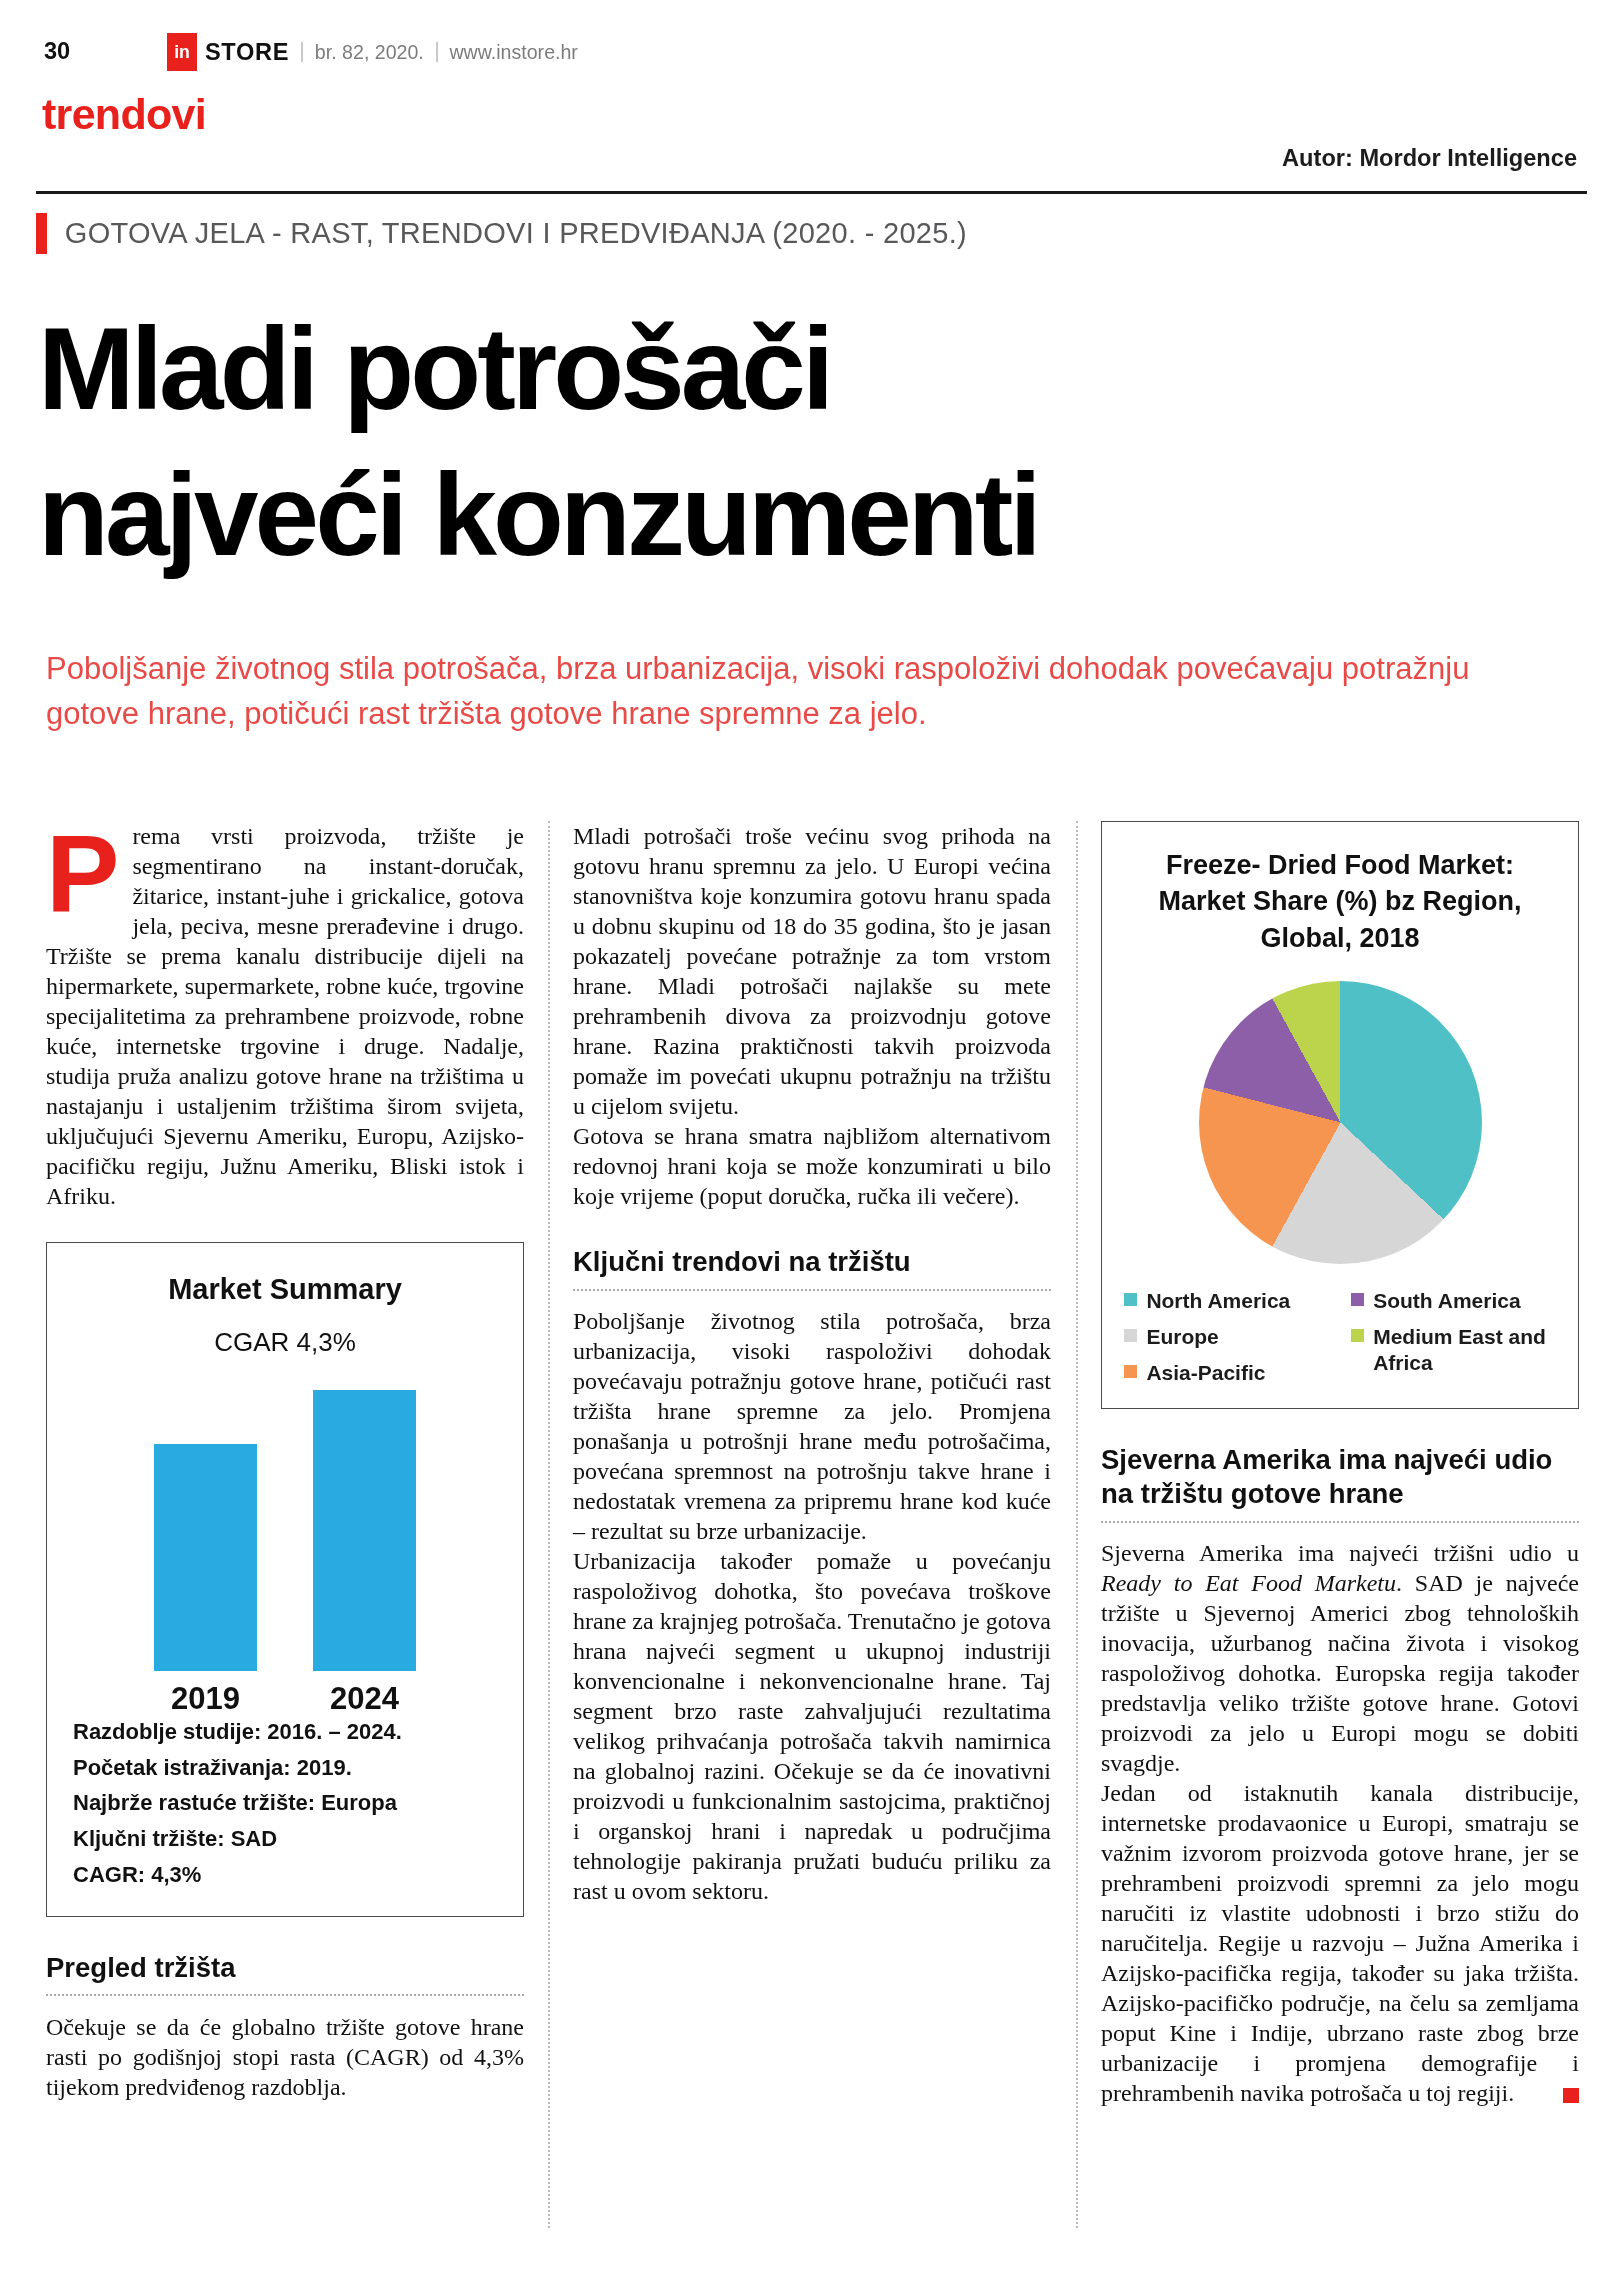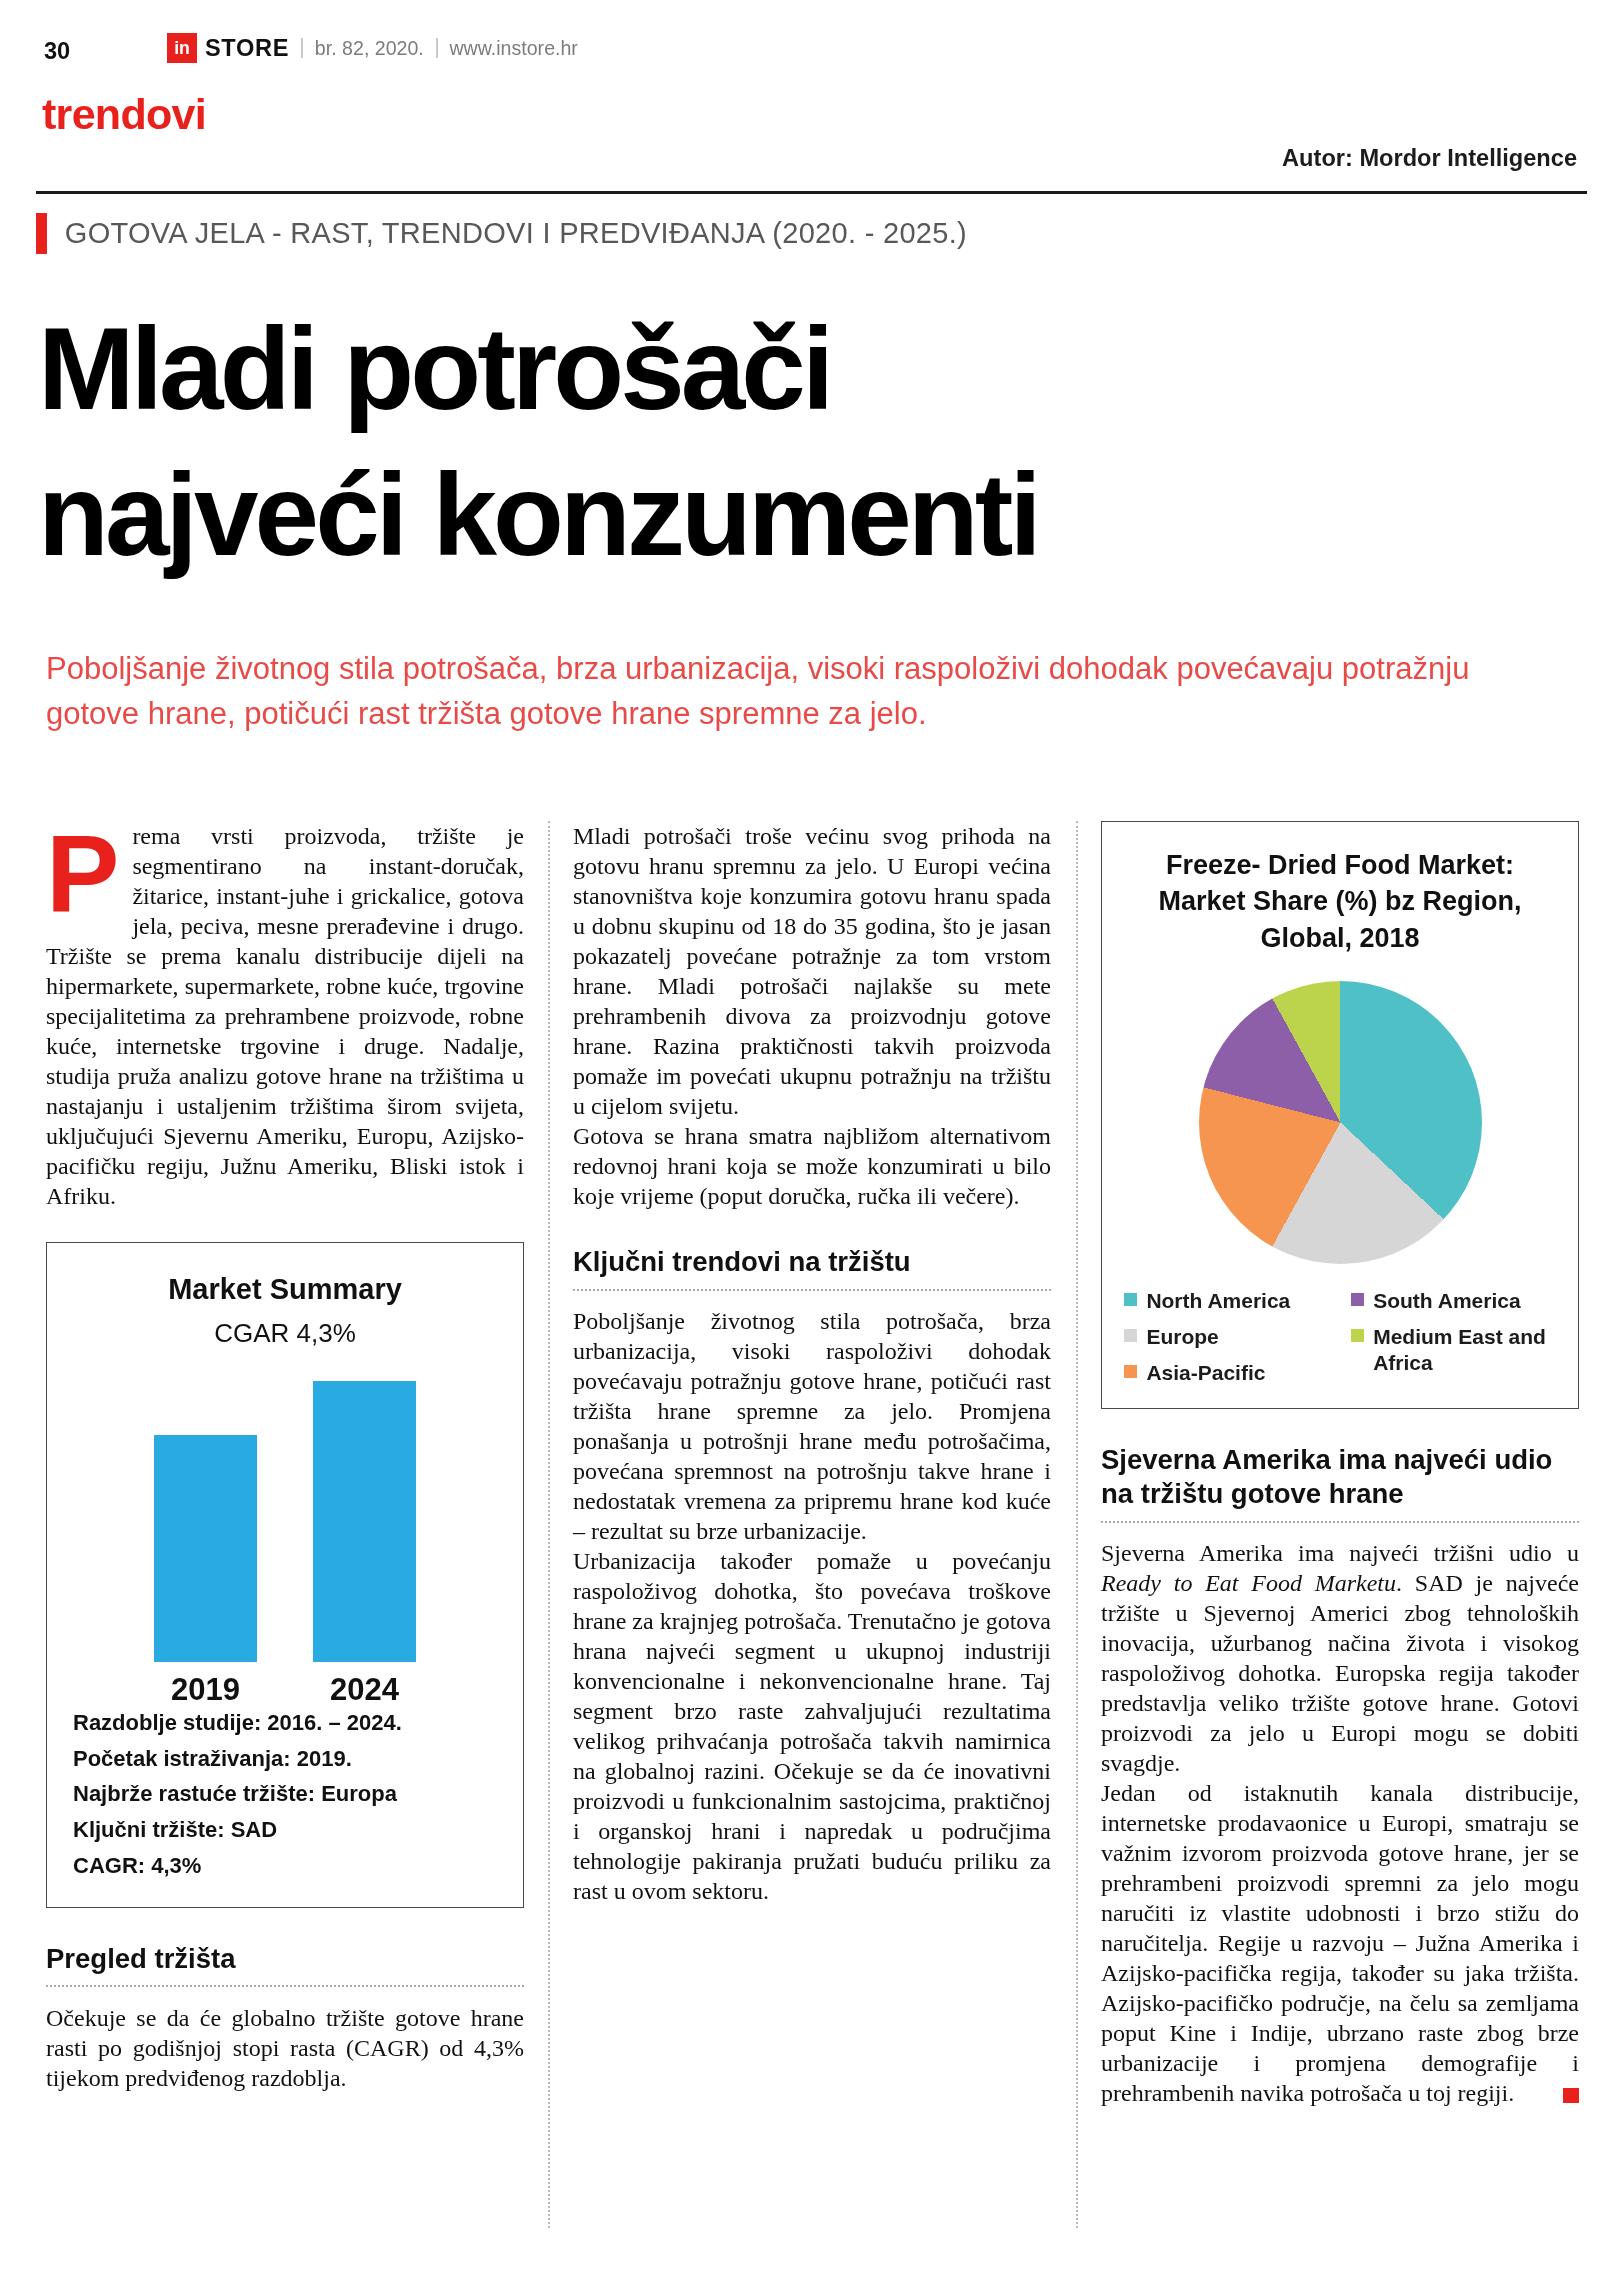--- a/index.html
+++ b/index.html
@@ -19,21 +19,21 @@
   
   .pageno{
     position:absolute;left:44px;top:38px;
     font-family:"Liberation Sans", sans-serif;font-weight:bold;font-size:23.6px;
   }
   .logo-row{
     position:absolute;left:167px;top:33px;display:flex;align-items:center;gap:11.8px;
     font-family:"Liberation Sans", sans-serif;
   }
   .logo-in{
-    background:var(--accent);color:#ffffff;width:30px;height:30px;
+    background:var(--accent);color:#ffffff;width:30px;height:38px;
     display:flex;align-items:center;justify-content:center;
     font-weight:bold;font-size:17.7px;
   }
   .logo-store{font-weight:bold;font-size:23.6px;letter-spacing:0.7px;margin-left:-3.9px;}
   .meta-sep{border-left:2px solid #c9c9c9;height:19.6px;}
   .issue,.website{color:#7c7c7c;font-size:19.6px;}
   .section-title{
     position:absolute;left:42px;top:90px;color:var(--accent);
     font-family:"Liberation Sans", sans-serif;font-weight:bold;font-size:43px;
     letter-spacing:-0.7px;
@@ -84,21 +84,21 @@
   
   .chart-box{
     border:1.3px solid #4a4a4a;background:#ffffff;margin-top:31px;
     padding:27.5px 26px 23.6px 26px;text-align:left;
   }
   .chart-title{
     font-family:"Liberation Sans", sans-serif;font-weight:bold;font-size:29px;
     text-align:center;line-height:1.3;
   }
   .chart-subtitle{
-    font-family:"Liberation Sans", sans-serif;font-size:26px;text-align:center;margin-top:10px;
+    font-family:"Liberation Sans", sans-serif;font-size:26px;text-align:center;margin-top:19px;
   }
   .bars{height:281px;display:flex;align-items:flex-end;justify-content:center;gap:56px;margin-top:33px;}
   .bar{width:103px;background:var(--bar-blue);}
   .bar-labels{display:flex;justify-content:center;gap:56px;margin-top:13px;}
   .bar-label{
     width:103px;text-align:center;font-family:"Liberation Sans", sans-serif;
     font-weight:bold;font-size:31px;
   }
   .chart-notes{}
   .chart-note{

